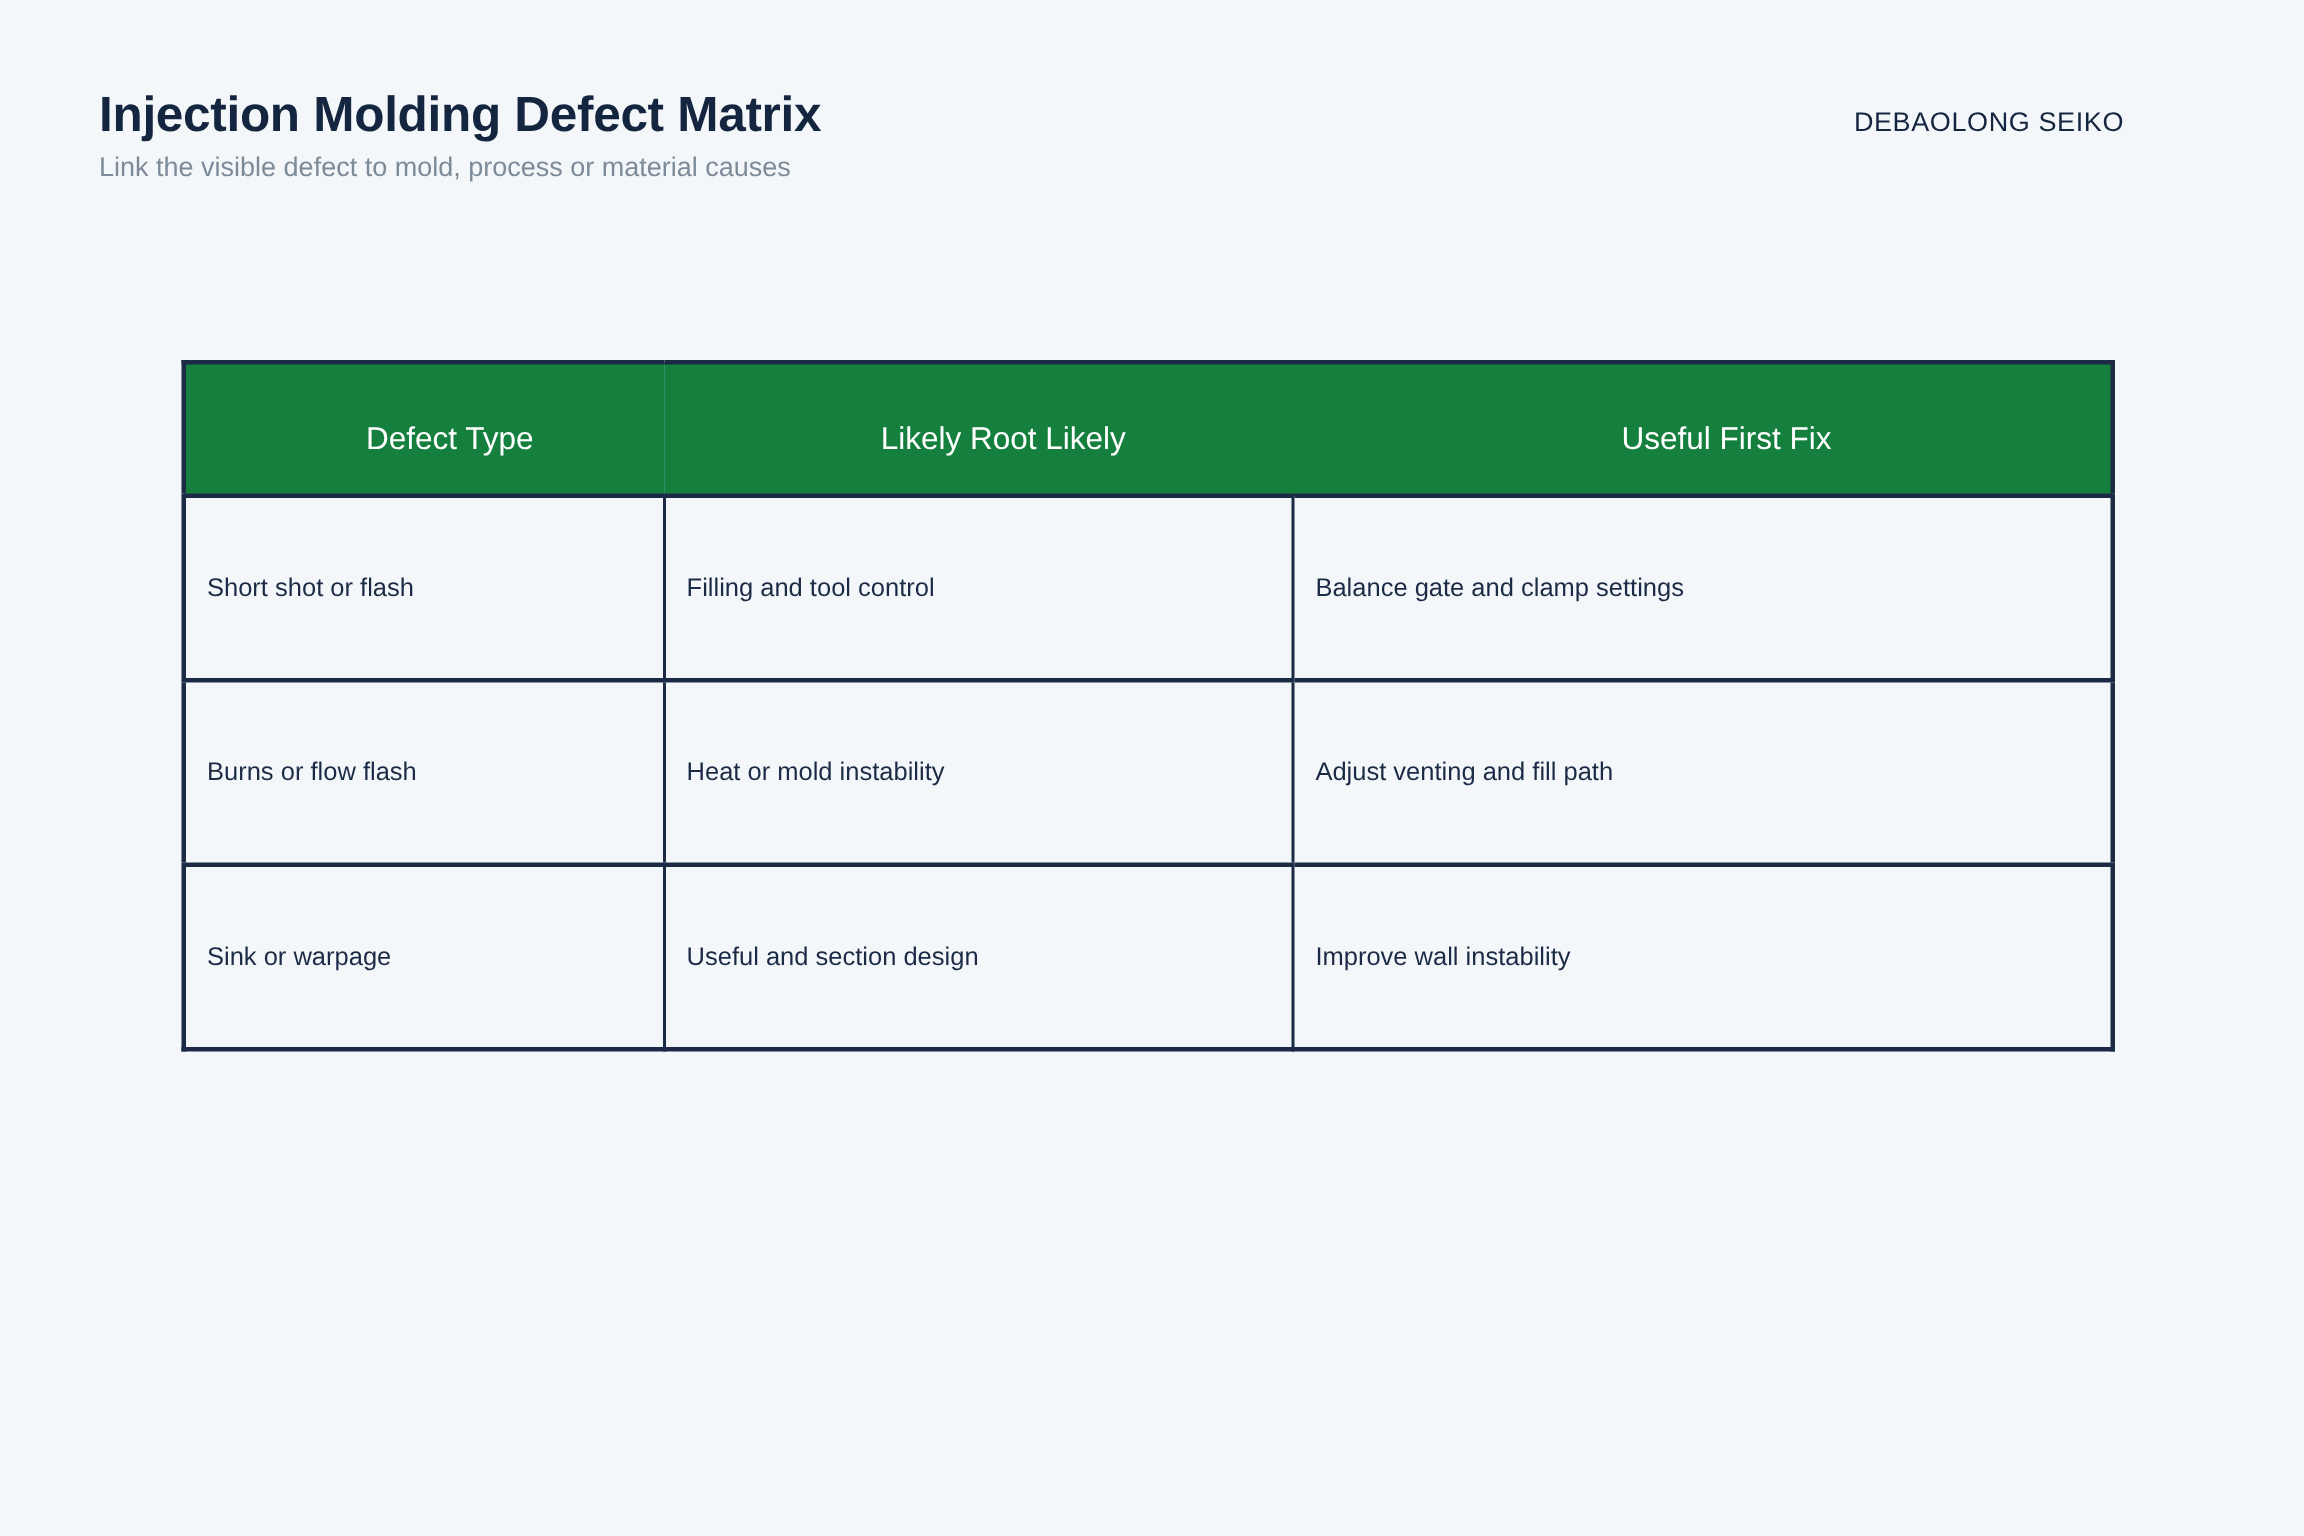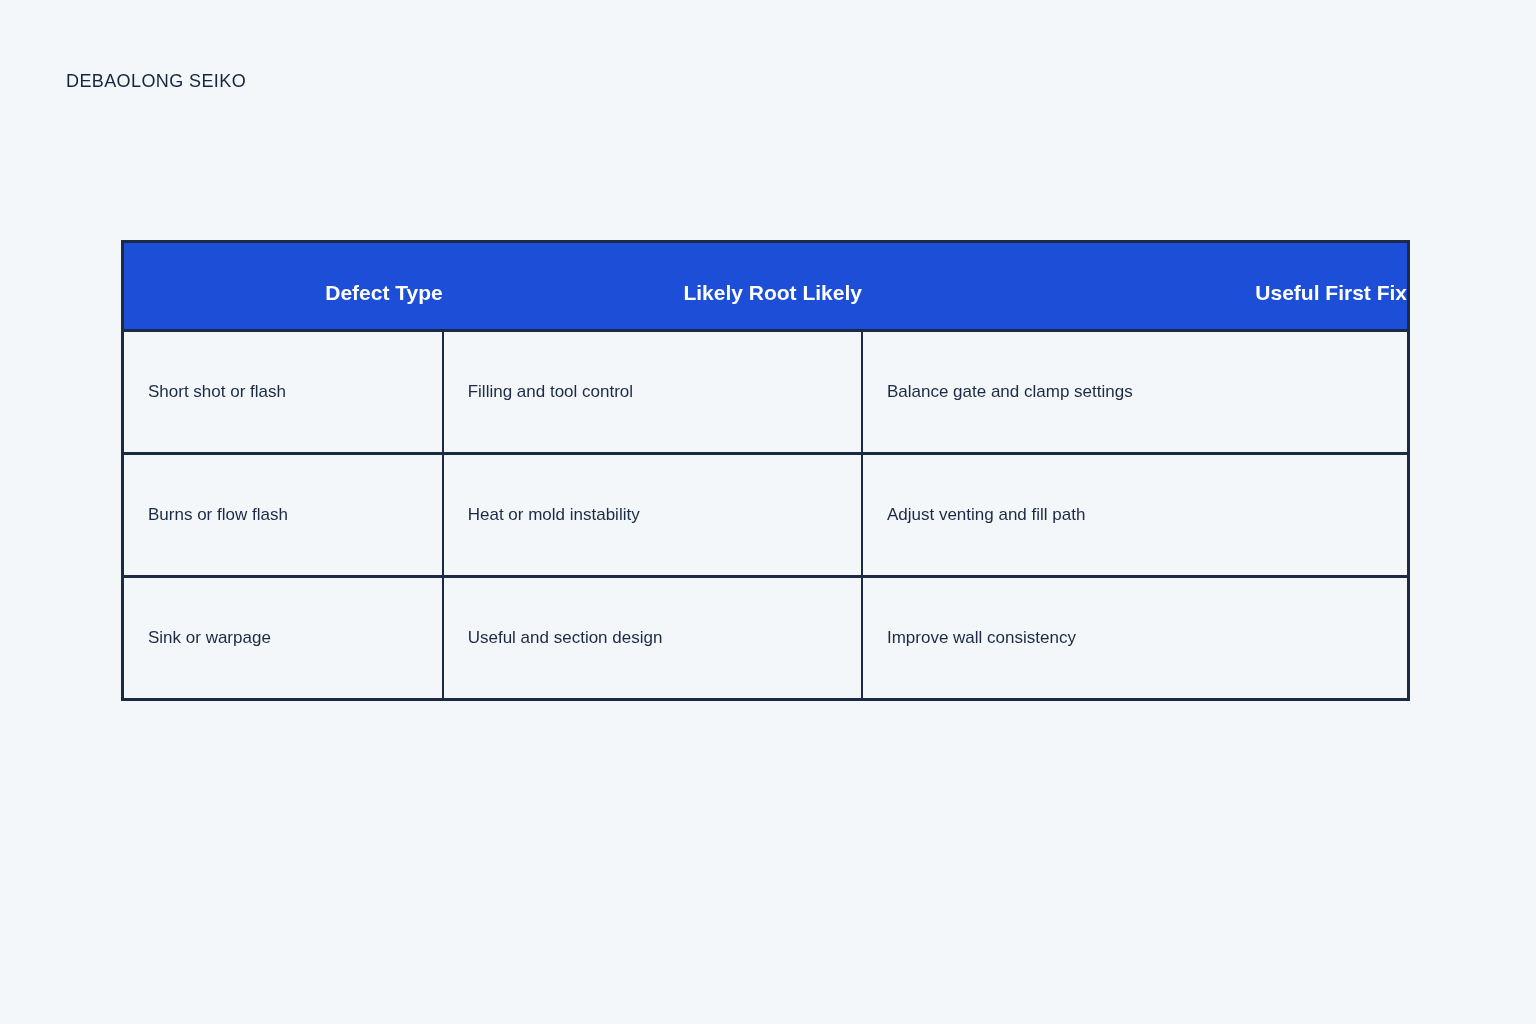--- a/index.html
+++ b/index.html
@@ -84,35 +84,35 @@
 
   table.matrix col.c1 { width: 24.9%; }
   table.matrix col.c2 { width: 32.6%; }
   table.matrix col.c3 { width: 42.5%; }
 
   thead tr {
     background: #3bb6ce;
   }
 
   thead th {
-    background: #1d4ed8;
+    background: #15803d;
     color: #ffffff;
     font-size: 21px;
-    font-weight: bold;
-    text-align: right;
+    font-weight: normal;
+    text-align: center;
     padding: 38px 0 24px 33px;
     border: none;
     border-bottom: 3px solid #1b2b45;
     vertical-align: middle;
     white-space: nowrap;
   }
 
   tbody td {
     height: 120px;
-    padding: 0 0 0 24px;
+    padding: 0 0 0 14px;
     font-size: 17px;
     color: #1b2b45;
     background: #f4f7fa;
     vertical-align: middle;
     border-right: 2px solid #1b2b45;
     border-bottom: 3px solid #1b2b45;
     white-space: nowrap;
   }
 
   tbody td:last-child {
@@ -122,20 +122,24 @@
   tbody tr:last-child td {
     border-bottom: none;
   }
 </style>
 </head>
 <body>
 
 <div class="slide">
 
   <div class="header">
+    <div class="title-block">
+      <h1 class="page-title">Injection Molding Defect Matrix</h1>
+      <p class="page-subtitle">Link the visible defect to mold, process or material causes</p>
+    </div>
     <div class="brand">DEBAOLONG SEIKO</div>
   </div>
 
   <div class="matrix-wrap">
     <table class="matrix">
       <colgroup>
         <col class="c1">
         <col class="c2">
         <col class="c3">
       </colgroup>
@@ -153,19 +157,19 @@
           <td>Balance gate and clamp settings</td>
         </tr>
         <tr>
           <td>Burns or flow flash</td>
           <td>Heat or mold instability</td>
           <td>Adjust venting and fill path</td>
         </tr>
         <tr>
           <td>Sink or warpage</td>
           <td>Useful and section design</td>
-          <td>Improve wall consistency</td>
+          <td>Improve wall instability</td>
         </tr>
       </tbody>
     </table>
   </div>
 
 </div>
 
 </body></html>

